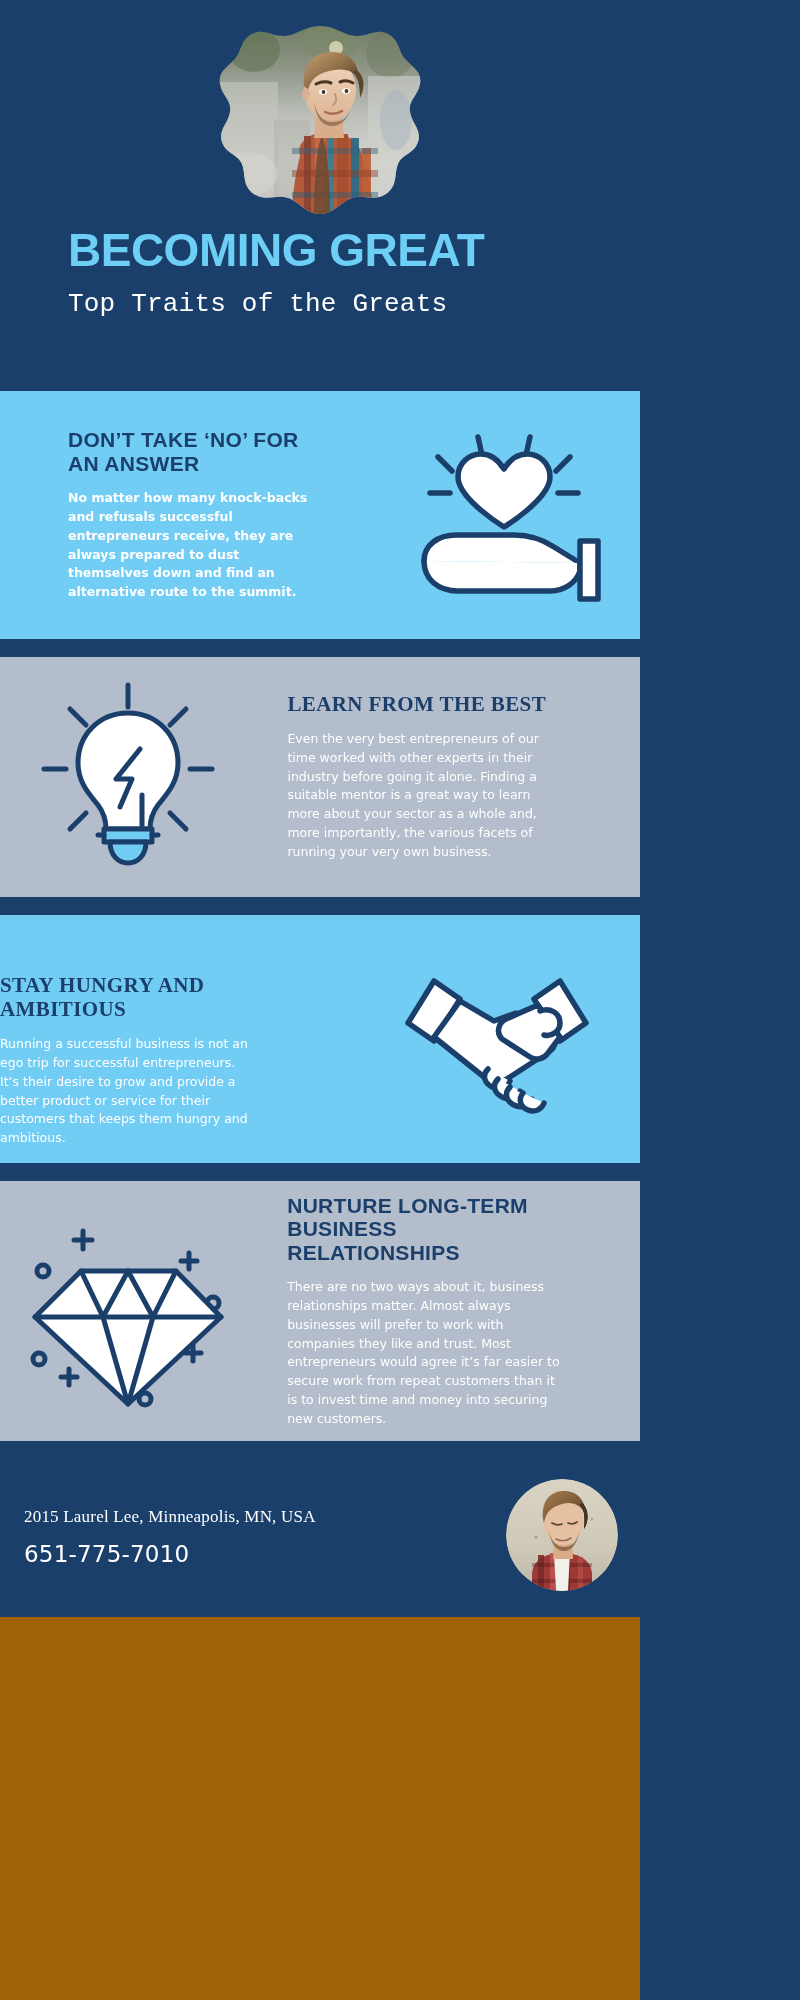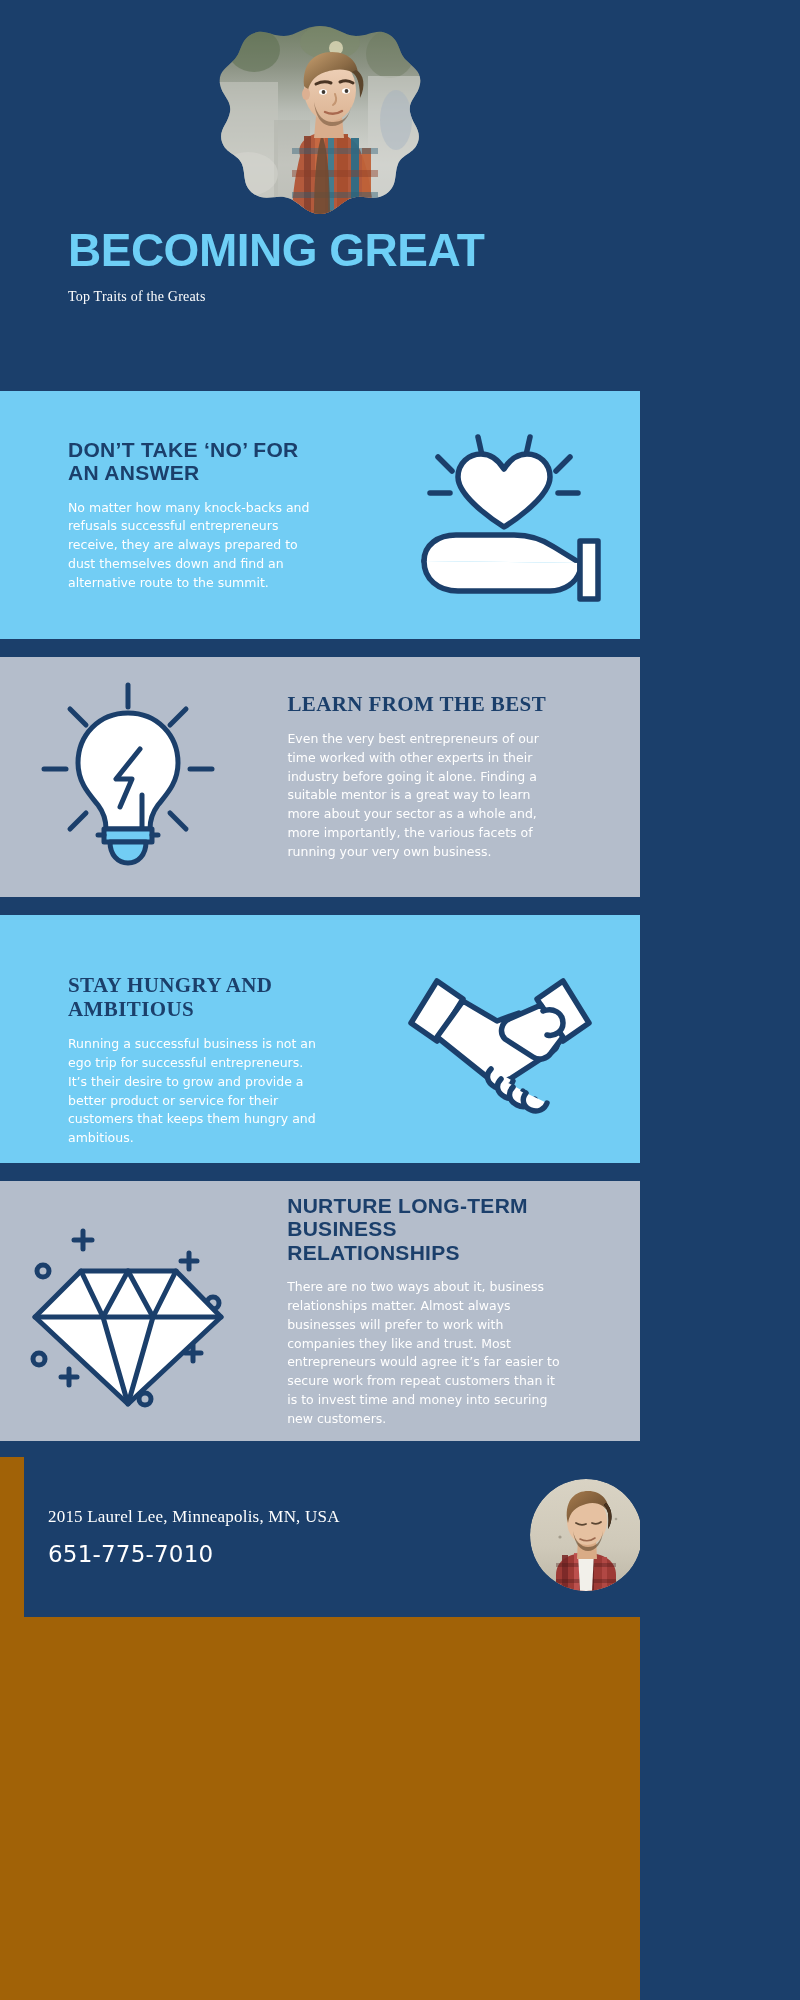--- a/index.html
+++ b/index.html
@@ -45,25 +45,25 @@
   .main-title {
     color:#6ecff6;
     font-size:46px;
     font-weight:bold;
     line-height:0.98;
     letter-spacing:-0.5px;
     font-family:"Liberation Sans", sans-serif;
   }
   .sub-title {
     color:#ffffff;
-    font-size:14px;
+    font-size:26px;
     font-weight:normal;
     margin-top:16px;
     letter-spacing:0.2px;
-    font-family:Liberation Serif, serif;
+    font-family:Liberation Mono, monospace;
   }
 
   
   .divider { width:640px; background:#1b3f6b; }
 
   
   .section {
     position:relative;
     width:640px;
     display:flex;
@@ -104,21 +104,20 @@
     font-family:"DejaVu Sans", sans-serif;
   }
 
   
   .footer {
     position:relative;
     width:640px; height:160px;
     background:#1b3f6b;
     display:flex;
     align-items:center;
-    margin-left:24px;
   }
   .footer-text { margin-left:24px; }
   .footer-address {
     color:#ffffff;
     font-size:17px;
     font-family:"Liberation Serif", serif;
     margin-bottom:14px;
     letter-spacing:0.2px;
   }
   .footer-phone {
@@ -245,21 +244,21 @@
       <div class="sub-title">Top Traits of the Greats</div>
     </div>
   </div>
 
   <div class="section sec-blue" style="height:248px;">
     <div class="text-col" style="width:340px; padding-left:68px; padding-right:10px;">
       <div class="sec-head head-sans">
         <div>DON’T TAKE ‘NO’ FOR</div>
         <div>AN ANSWER</div>
       </div>
-      <div class="sec-body" style="width:248px;">No matter how many knock-backs and refusals successful entrepreneurs receive, they are always prepared to dust themselves down and find an alternative route to the summit.</div>
+      <div class="sec-body" style="width:248px;font-weight:bold;">No matter how many knock-backs and refusals successful entrepreneurs receive, they are always prepared to dust themselves down and find an alternative route to the summit.</div>
     </div>
     <div class="icon-col" style="width:300px;">
       <svg width="210" height="185" viewBox="0 0 210 185">
         <g stroke="#1b3f6b" stroke-width="5.5" fill="none" stroke-linecap="round" stroke-linejoin="round">
 
           <line x1="36" y1="70" x2="56" y2="70"></line>
           <line x1="44" y1="34" x2="58" y2="48"></line>
           <line x1="84" y1="14" x2="88" y2="32"></line>
           <line x1="136" y1="14" x2="132" y2="32"></line>
           <line x1="176" y1="34" x2="162" y2="48"></line>
@@ -328,21 +327,21 @@
       <div class="sec-head head-serif">
         <div>LEARN FROM THE BEST</div>
       </div>
       <div class="sec-body" style="width:272px;">Even the very best entrepreneurs of our time worked with other experts in their industry before going it alone. Finding a suitable mentor is a great way to learn more about your sector as a whole and, more importantly, the various facets of running your very own business.</div>
     </div>
   </div>
 
   <div class="divider" style="height:18px;"></div>
 
   <div class="section sec-blue" style="height:248px;">
-    <div class="text-col" style="width:340px; padding-left:68px; padding-right:10px;margin-top:44px;">
+    <div class="text-col" style="width:340px; padding-right:10px;margin-top:44px;">
       <div class="sec-head head-serif">
         <div>STAY HUNGRY AND</div>
         <div>AMBITIOUS</div>
       </div>
       <div class="sec-body" style="width:252px;">Running a successful business is not an ego trip for successful entrepreneurs. It’s their desire to grow and provide a better product or service for their customers that keeps them hungry and ambitious.</div>
     </div>
     <div class="icon-col" style="width:300px;">
       <svg width="215" height="160" viewBox="0 0 215 160">
         <g stroke="#1b3f6b" stroke-width="5.5" fill="#ffffff" stroke-linecap="round" stroke-linejoin="round">
 

